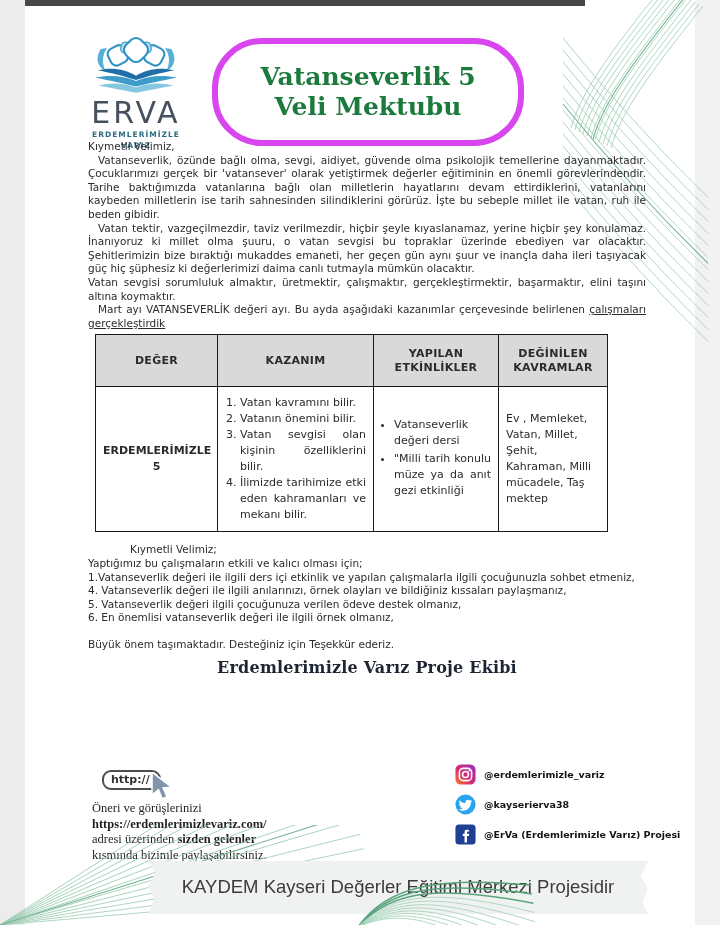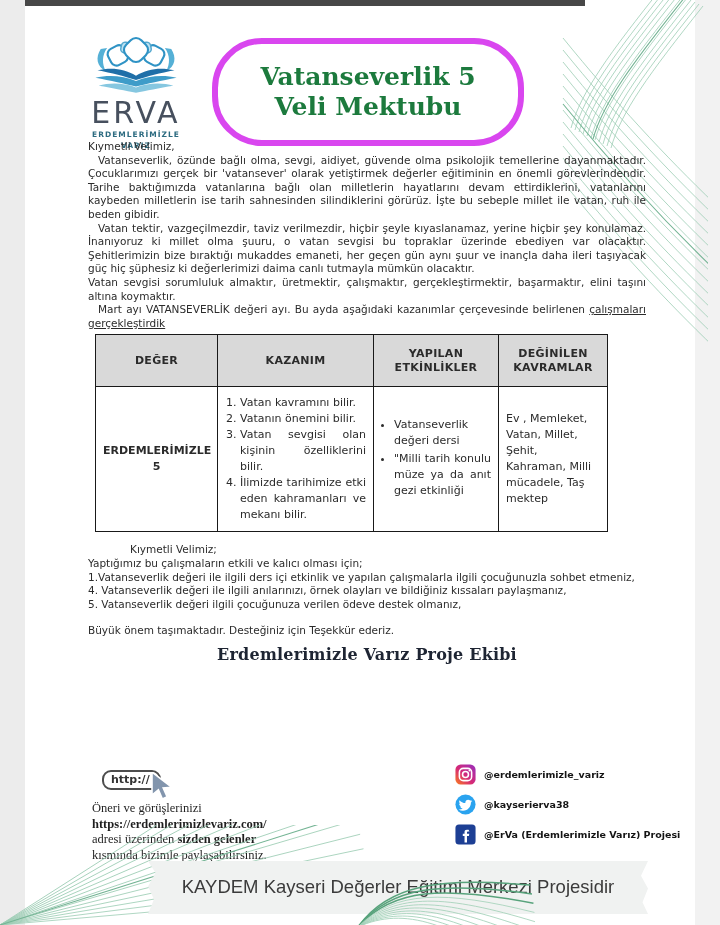--- a/index.html
+++ b/index.html
@@ -190,20 +190,21 @@
       </tr>
     </tbody>
       </table>
 
     <div class="closing">
       <p class="closing-greeting">Kıymetli Velimiz;</p>
       <p>Yaptığımız bu çalışmaların etkili ve kalıcı olması için;</p>
       <p>1.Vatanseverlik değeri ile ilgili ders içi etkinlik ve yapılan çalışmalarla ilgili çocuğunuzla sohbet etmeniz,</p>
       <p>4. Vatanseverlik değeri ile ilgili anılarınızı, örnek olayları ve bildiğiniz kıssaları paylaşmanız,</p>
       <p>5. Vatanseverlik değeri ilgili çocuğunuza verilen ödeve destek olmanız,</p>
+      <p>6. En önemlisi vatanseverlik değeri ile ilgili örnek olmanız,</p>
       <p class="outro">Büyük önem taşımaktadır. Desteğiniz için Teşekkür ederiz.</p>
       <div class="signature">Erdemlerimizle Varız Proje Ekibi</div>
     </div>
   </div>
 
   <div class="url-badge">http://</div>
   <svg class="cursor-icon" width="26" height="30" viewBox="0 0 13 15">
     <path d="M1 0 L1 11.5 L4.2 8.9 L6.2 13.5 L8.6 12.4 L6.6 8 L10.8 7.6 Z" fill="#8295ad" stroke="#ffffff" stroke-width="0.8"></path>
   </svg>
 

